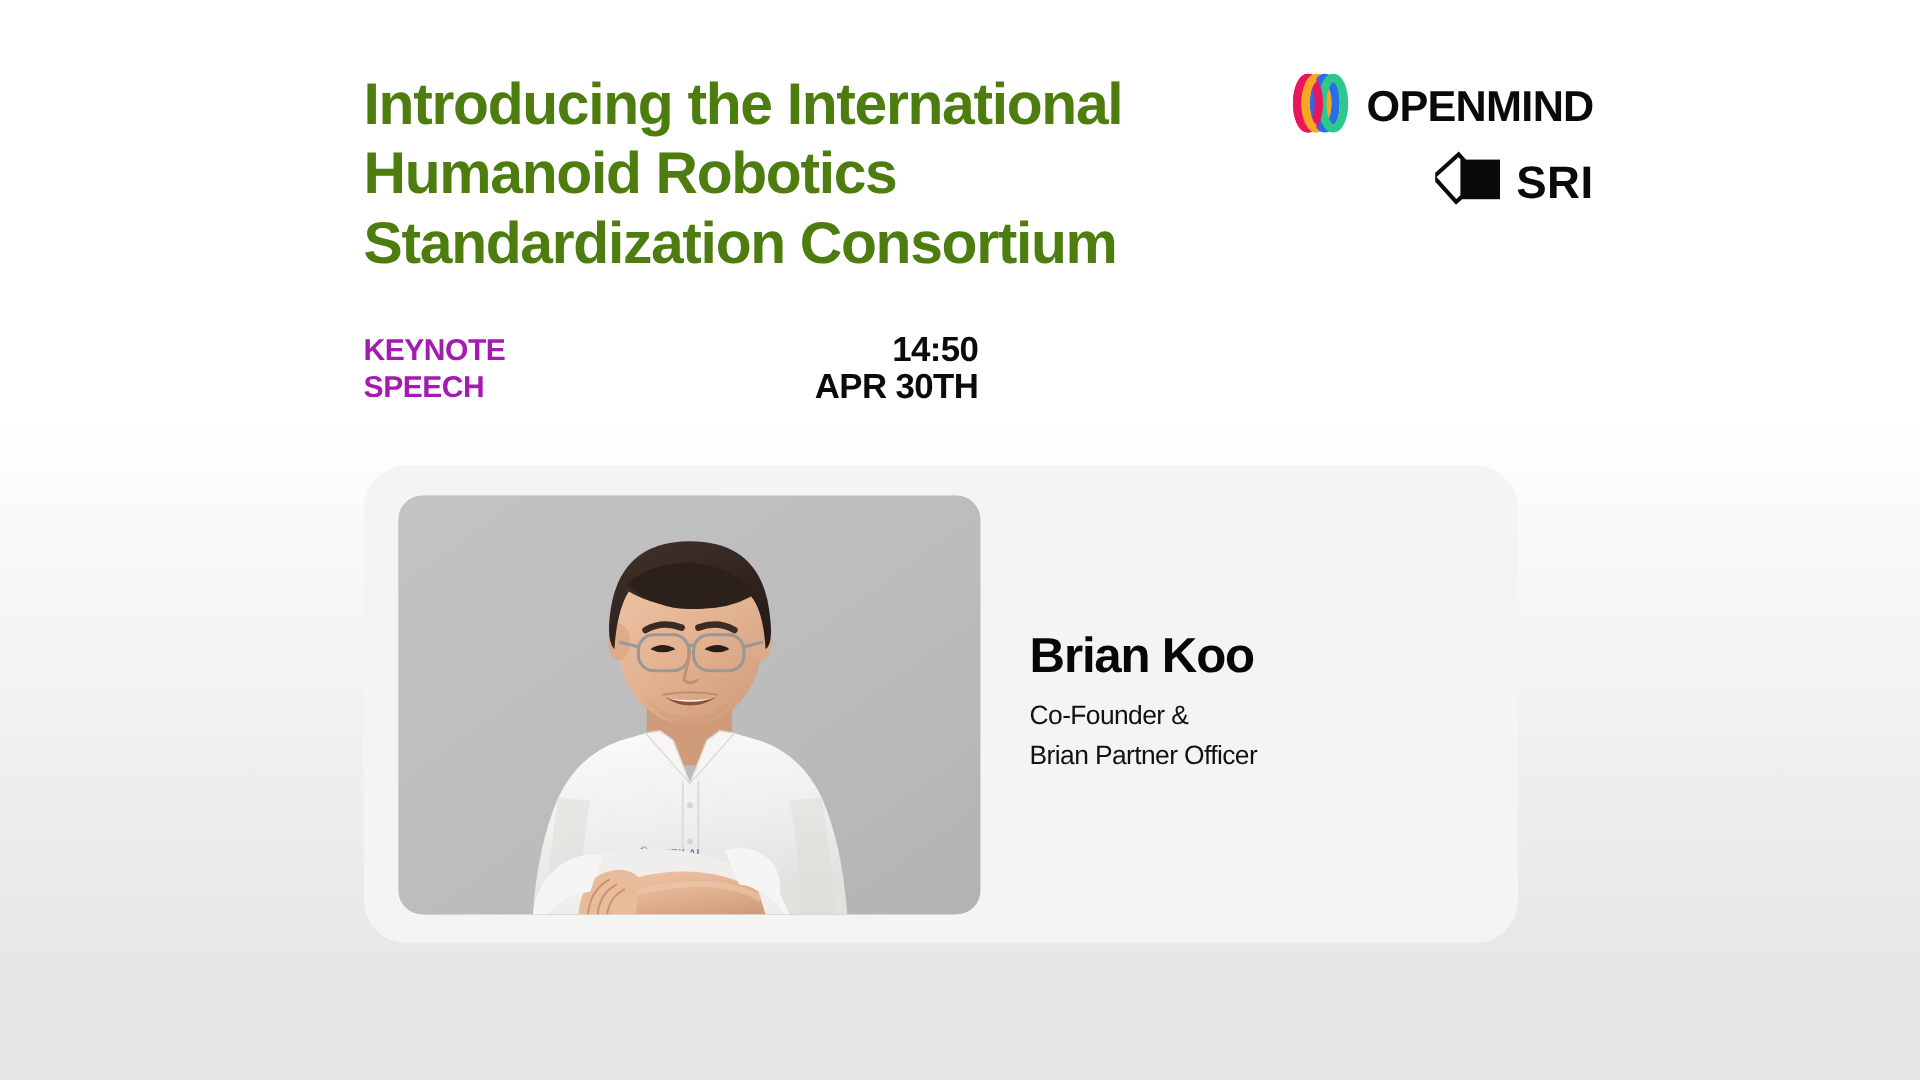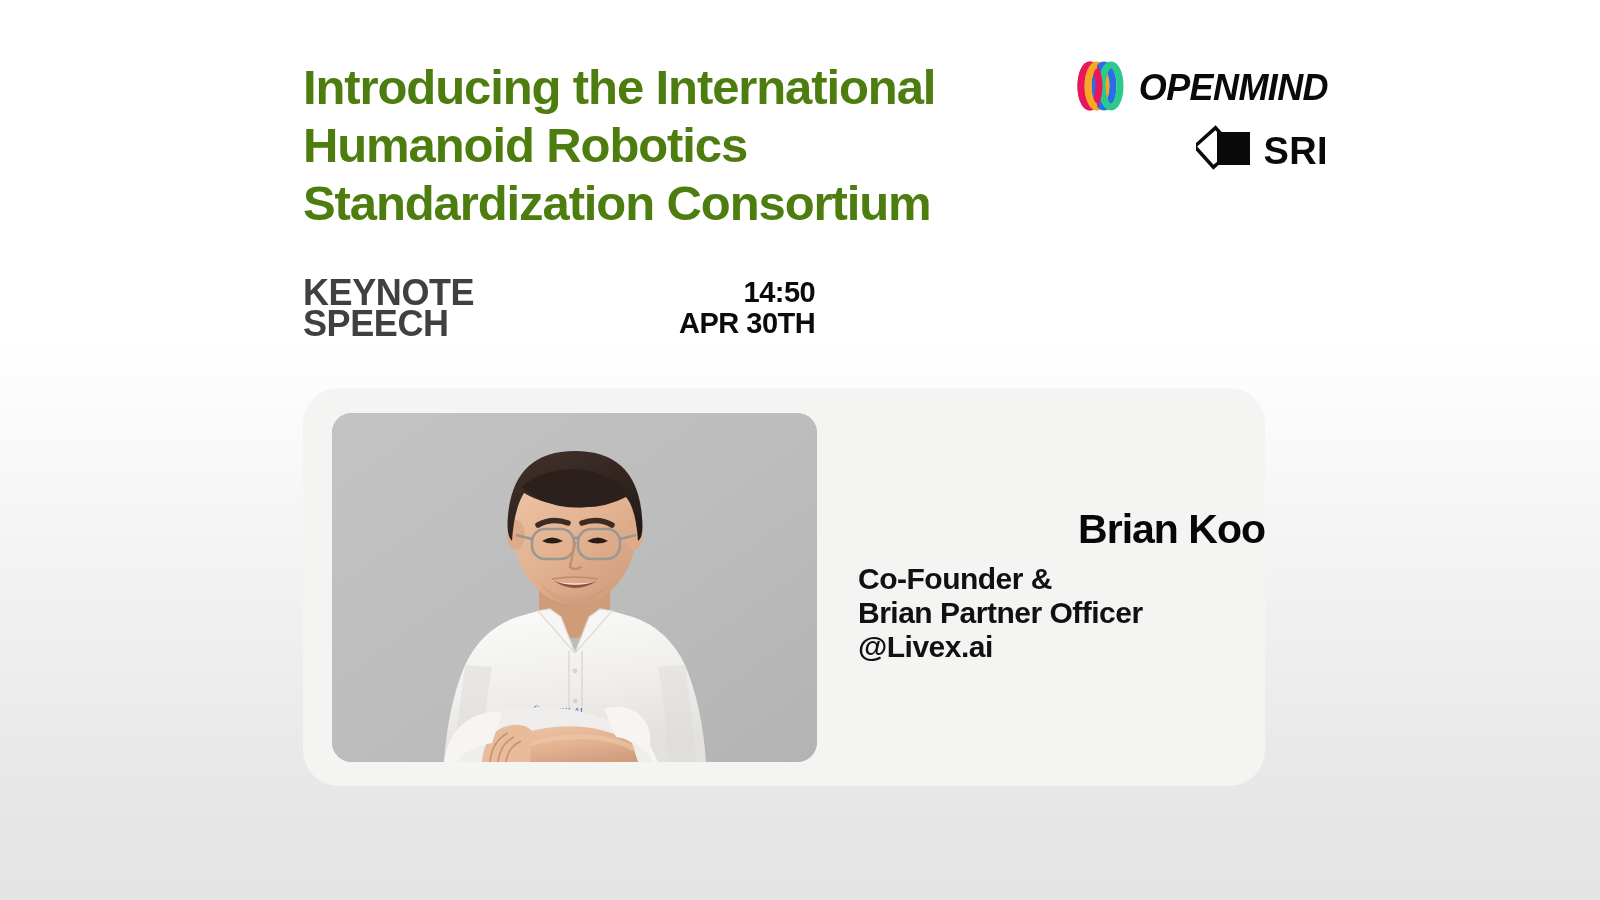--- a/index.html
+++ b/index.html
@@ -45,45 +45,44 @@
     display: flex;
     align-items: center;
   }
   #openmind-logo { gap: 11px; }
   .om-wordmark {
     font-size: 36px;
     font-weight: 700;
     letter-spacing: -0.6px;
     color: #0a0a0a;
     line-height: 1;
-    font-style: italic;
   }
   #sri-logo { gap: 9px; }
   .sri-wordmark {
     font-size: 38px;
     font-weight: 800;
     letter-spacing: 0.4px;
     color: #0a0a0a;
     line-height: 1;
   }
 
   
   #meta-row {
     position: absolute;
     left: 303px;
     top: 277px;
     display: flex;
   }
   #keynote-label {
     width: 376px;
-    font-size: 36px;
+    font-size: 25px;
     font-weight: 700;
     line-height: 31px;
     letter-spacing: -0.4px;
-    color: #404040;
+    color: #a21caf;
     white-space: pre-line;
   }
   #session-time {
     font-size: 29px;
     font-weight: 700;
     line-height: 31px;
     letter-spacing: -0.5px;
     color: #0b0b0b;
     white-space: pre-line;
     text-align: right;
@@ -118,25 +117,24 @@
     flex: 1;
     padding-bottom: 4px;
   }
   #speaker-name {
     font-size: 41px;
     font-weight: 700;
     letter-spacing: -1px;
     color: #070707;
     line-height: 1.15;
     margin-bottom: 9px;
-    text-align: right;
   }
   .speaker-detail {
-    font-size: 30px;
-    font-weight: 700;
+    font-size: 22px;
+    font-weight: 400;
     letter-spacing: -0.5px;
     color: #111111;
     line-height: 34px;
   }
 </style>
 </head>
 <body>
 
 <div id="slide-title">Introducing the International
 Humanoid Robotics
@@ -288,16 +286,15 @@
 
         <path d="M196 150 Q216 192 243 192 Q270 192 290 150 Q276 184 243 184 Q210 184 196 150 Z" fill="#cb9674" opacity="0.35"></path>
       </g>
     </svg>
   </div>
 
   <div id="speaker-info">
     <div id="speaker-name">Brian Koo</div>
     <div class="speaker-detail">Co-Founder &amp;</div>
     <div class="speaker-detail">Brian Partner Officer</div>
-    <div class="speaker-detail">@Livex.ai</div>
   </div>
 
 </div>
 
 </body></html>

